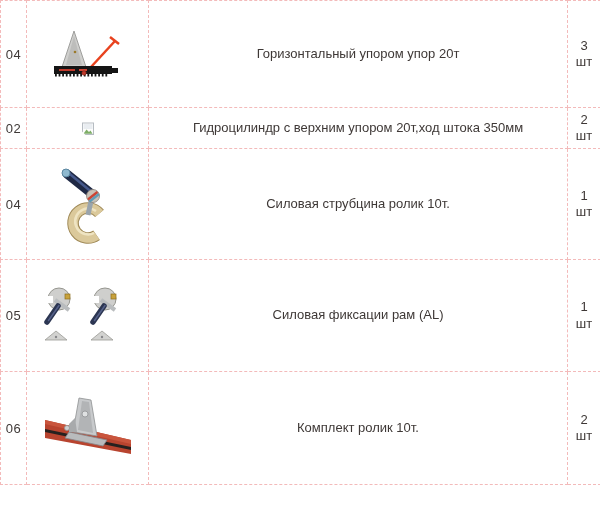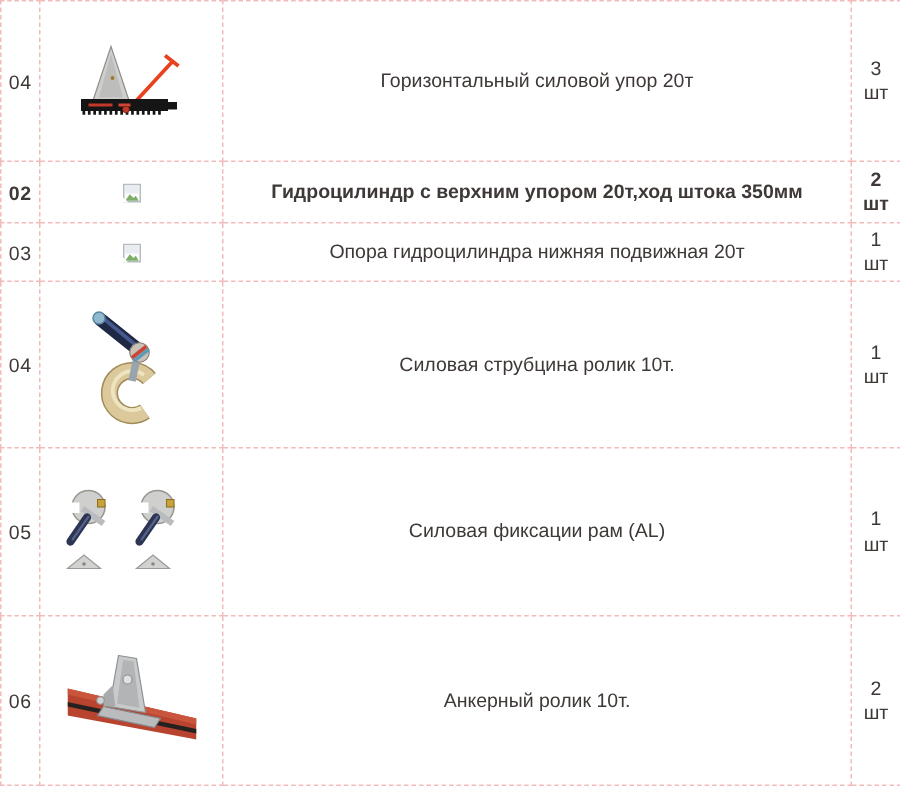--- a/index.html
+++ b/index.html
@@ -37,64 +37,46 @@
         <circle cx="22" cy="25" r="1.3" fill="#9c7a2a"></circle>
         <rect x="1" y="39" width="58" height="8" fill="#151515"></rect>
         <rect x="56" y="41" width="9" height="5" fill="#151515"></rect>
         <line x1="2" y1="48" x2="56" y2="48" stroke="#151515" stroke-width="3" stroke-dasharray="1.8 1.8"></line>
         <rect x="6" y="42" width="16" height="2" fill="#c0392b"></rect>
         <rect x="26" y="42" width="8" height="2" fill="#d04433"></rect>
         <circle cx="31" cy="46" r="2.2" fill="#c0392b" stroke="#7d2417" stroke-width="0.6"></circle>
       </svg>
     </div>
         </td>
-    <td class="c-desc">Горизонтальный силовой упор 20т</td>
+    <td class="c-desc">Горизонтальный упором упор 20т</td>
     <td class="c-qty">
       <span>3</span>
       <span>шт</span>
     </td>
   </tr>
 
-  <tr style="height:41px;font-weight:bold;">
+  <tr style="height:41px;">
     <td class="c-num">02</td>
     <td class="c-img">
           <div class="imgwrap">
       <svg width="14" height="15" viewBox="0 0 14 15">
         <rect x="1.5" y="2" width="11" height="11.5" fill="#fdfdfd" stroke="#b6bcc2" stroke-width="1"></rect>
         <rect x="2.5" y="3" width="9" height="5" fill="#e9edf1"></rect>
         <path d="M2.5 12.8 L5.5 8.5 L8 11 L9.5 9.5 L11.5 12.8 Z" fill="#7fae68"></path>
         <polygon points="1,14 1,10.5 4.5,14" fill="#ffffff"></polygon>
       </svg>
     </div>
         </td>
     <td class="c-desc">Гидроцилиндр с верхним упором 20т,ход штока 350мм</td>
     <td class="c-qty">
       <span>2</span>
       <span>шт</span>
     </td>
   </tr>
 
-  <tr style="height:39px;">
-    <td class="c-num">03</td>
-    <td class="c-img">
-          <div class="imgwrap">
-      <svg width="14" height="15" viewBox="0 0 14 15">
-        <rect x="1.5" y="2" width="11" height="11.5" fill="#fdfdfd" stroke="#b6bcc2" stroke-width="1"></rect>
-        <rect x="2.5" y="3" width="9" height="5" fill="#e9edf1"></rect>
-        <path d="M2.5 12.8 L5.5 8.5 L8 11 L9.5 9.5 L11.5 12.8 Z" fill="#7fae68"></path>
-        <polygon points="1,14 1,10.5 4.5,14" fill="#ffffff"></polygon>
-      </svg>
-    </div>
-        </td>
-    <td class="c-desc">Опора гидроцилиндра нижняя подвижная 20т</td>
-    <td class="c-qty">
-      <span>1</span>
-      <span>шт</span>
-    </td>
-  </tr>
 
   <tr style="height:111px;margin-left:46px;">
     <td class="c-num">04</td>
     <td class="c-img">
           <div class="imgwrap">
       <svg width="60" height="82" viewBox="0 0 60 82">
         <path d="M41.5 50.4 A 15 15 0 1 0 38.6 72.3" fill="none" stroke="#a08a58" stroke-width="11.5"></path>
         <path d="M41.5 50.4 A 15 15 0 1 0 38.6 72.3" fill="none" stroke="#dbc99b" stroke-width="9.5"></path>
         <path d="M38 48 A 13 13 0 1 0 36 70" fill="none" stroke="#efe4c2" stroke-width="2.5"></path>
         <line x1="33" y1="38" x2="30" y2="52" stroke="#9aa4ac" stroke-width="5"></line>
@@ -159,20 +141,20 @@
         <polygon points="0,41 86,59 86,62 0,44" fill="#26211f"></polygon>
         <polygon points="24,44 62,52 58,58 20,50" fill="#b9bbbd" stroke="#85878a" stroke-width="0.8"></polygon>
         <polygon points="34,10 46,12 52,48 28,44" fill="#c8cacc" stroke="#8e9092" stroke-width="0.8"></polygon>
         <polygon points="37,13 44,14 48,45 33,42" fill="#b2b4b6"></polygon>
         <polygon points="24,36 30,30 32,44 24,44" fill="#a8aaac"></polygon>
         <circle cx="40" cy="26" r="3" fill="#dfe1e2" stroke="#909294" stroke-width="0.8"></circle>
         <circle cx="22" cy="40" r="2.5" fill="#cfd1d2" stroke="#939596" stroke-width="0.8"></circle>
       </svg>
     </div>
         </td>
-    <td class="c-desc">Анкерный ролик 10т.</td>
+    <td class="c-desc">Комплект ролик 10т.</td>
     <td class="c-qty">
       <span>2</span>
       <span>шт</span>
     </td>
   </tr>
 </tbody>
   </table>
 
 </body></html>

